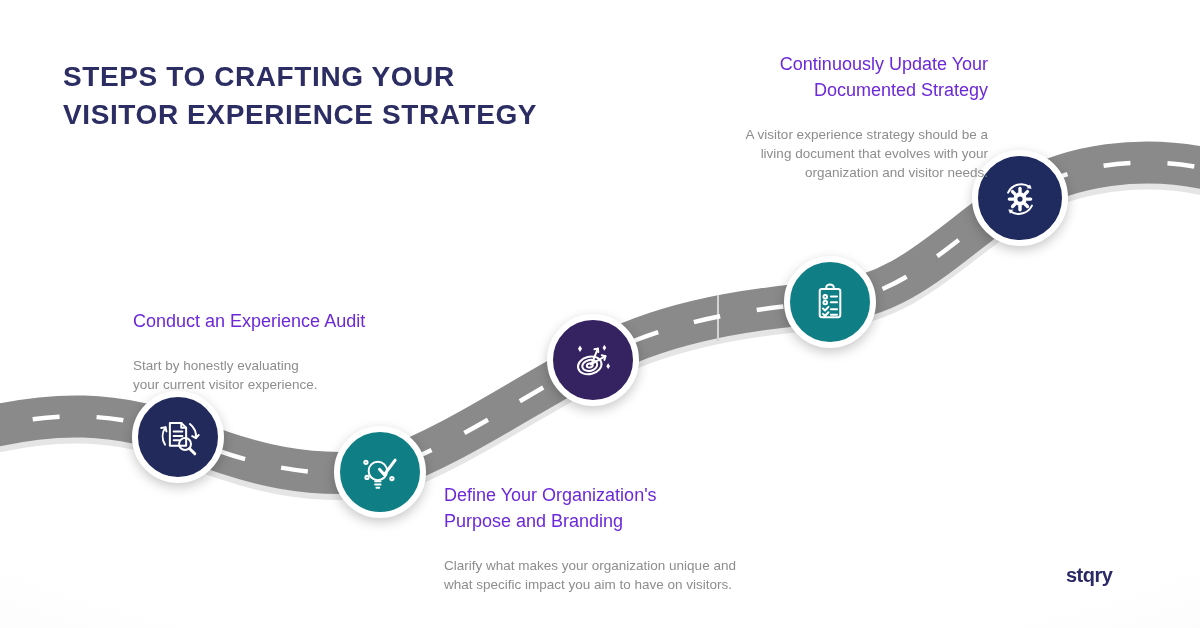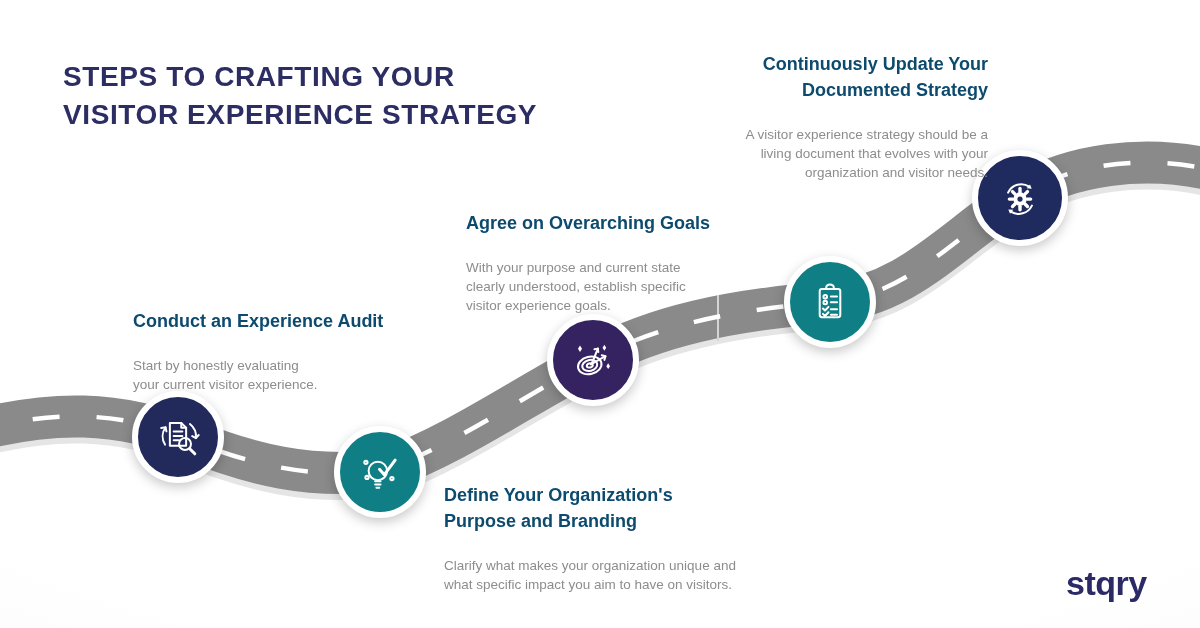--- a/index.html
+++ b/index.html
@@ -10,40 +10,40 @@
   }
   .stage{position:absolute;inset:0;width:1200px;height:628px;}
   #road-svg{position:absolute;left:0;top:0;z-index:1;}
   .page-title{
     position:absolute;left:63px;top:58px;z-index:3;
     font-size:28px;font-weight:700;letter-spacing:.6px;line-height:38px;
     color:#2b2d63;white-space:pre-line;
   }
   .step-text{position:absolute;z-index:3;}
   .step-heading{
-    font-size:18px;font-weight:700;color:#0c4a6e;line-height:26px;white-space:pre-line;
+    font-size:18px;font-weight:400;color:#6d28d9;line-height:26px;white-space:pre-line;
   }
   .step-body{
     margin-top:22px;font-size:13.5px;color:#8d8d8d;line-height:19px;white-space:pre-line;
   }
   .step-text.align-right{text-align:right;}
   .milestone{
     position:absolute;z-index:2;width:92px;height:92px;border-radius:50%;
     border:6px solid #ffffff;box-sizing:border-box;
     box-shadow:0 4px 12px rgba(0,0,0,.22);
     display:flex;align-items:center;justify-content:center;
   }
   .milestone svg{width:52px;height:52px;}
   .milestone svg *{vector-effect:non-scaling-stroke;}
   .icon-stroke{fill:none;stroke:#ffffff;stroke-width:2;stroke-linecap:round;stroke-linejoin:round;}
   .icon-stroke.thick{stroke-width:3;}
   .icon-fill{fill:#ffffff;stroke:none;}
   .logo{
     position:absolute;left:1066px;top:564px;z-index:3;
-    font-size:34px;font-weight:700;letter-spacing:-.5px;color:#2b2a66;
+    font-size:20px;font-weight:700;letter-spacing:-.5px;color:#2b2a66;
   }
   #step1-text{left:133px;top:308px;width:290px;}
   #step2-text{left:444px;top:482px;width:330px;}
   #step3-text{left:466px;top:210px;width:300px;}
   #step4-text{left:797px;top:370px;width:300px;}
   #step5-text{left:668px;top:51px;width:320px;}
   #milestone-1{left:132px;top:391px;}
   #milestone-2{left:334px;top:426px;}
   #milestone-3{left:547px;top:314px;}
   #milestone-4{left:784px;top:256px;}
@@ -156,24 +156,20 @@
 what specific impact you aim to have on visitors.</div>
   </div>
 
   <div class="step-text" id="step1-text">
     <div class="step-heading">Conduct an Experience Audit</div>
     <div class="step-body">Start by honestly evaluating
 your current visitor experience.</div>
   </div>
 
   <div class="step-text" id="step3-text">
-    <div class="step-heading">Agree on Overarching Goals</div>
-    <div class="step-body">With your purpose and current state
-clearly understood, establish specific
-visitor experience goals.</div>
   </div>
 
   <div class="step-text" id="step4-text">
   </div>
 
   <div class="step-text align-right" id="step5-text">
     <div class="step-heading">Continuously Update Your
 Documented Strategy</div>
     <div class="step-body">A visitor experience strategy should be a
 living document that evolves with your

